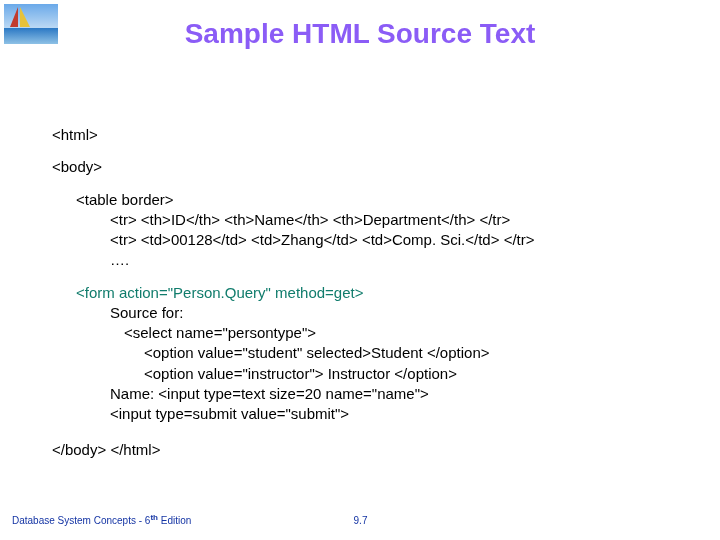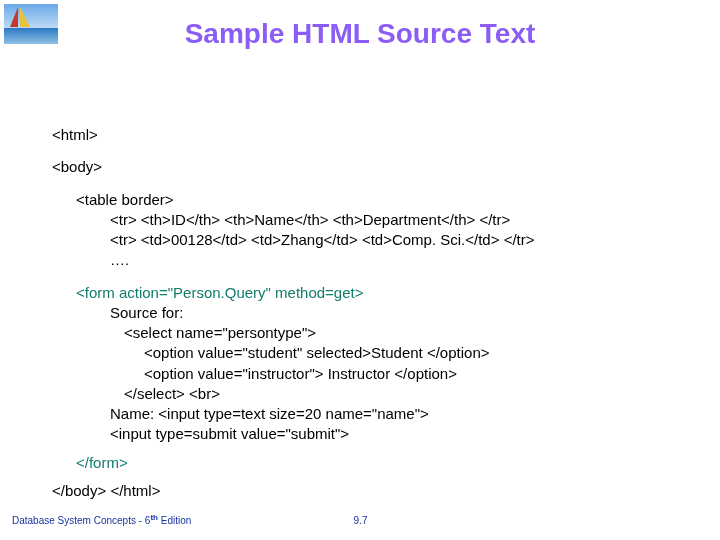--- a/index.html
+++ b/index.html
@@ -114,25 +114,23 @@
     <div class="ind1">&lt;table border&gt;</div>
     <div class="ind2">&lt;tr&gt; &lt;th&gt;ID&lt;/th&gt; &lt;th&gt;Name&lt;/th&gt; &lt;th&gt;Department&lt;/th&gt; &lt;/tr&gt;</div>
     <div class="ind2">&lt;tr&gt; &lt;td&gt;00128&lt;/td&gt; &lt;td&gt;Zhang&lt;/td&gt; &lt;td&gt;Comp. Sci.&lt;/td&gt; &lt;/tr&gt;</div>
     <div class="ind2">….</div>
     <div class="spacer-m"></div>
     <div class="ind1 teal">&lt;form action="Person.Query" method=get&gt;</div>
     <div class="ind2">Source for:</div>
     <div class="ind2" style="padding-left:72px">&lt;select name="persontype"&gt;</div>
     <div class="ind2" style="padding-left:92px">&lt;option value="student" selected&gt;Student &lt;/option&gt;</div>
     <div class="ind2" style="padding-left:92px">&lt;option value="instructor"&gt; Instructor &lt;/option&gt;</div>
-    <div class="ind2" style="padding-left:72px">&lt;/select&gt; &lt;br&gt;</div>
     <div class="ind2">Name: &lt;input type=text size=20 name="name"&gt;</div>
     <div class="ind2">&lt;input type=submit value="submit"&gt;</div>
     <div class="spacer-s"></div>
-    <div class="ind1 teal">&lt;/form&gt;</div>
     <div class="spacer-s"></div>
     <div class="ind0">&lt;/body&gt; &lt;/html&gt;</div>
   </div>
 
   <div class="footer-left">
     <span>Database System Concepts - 6</span><span class="footer-sup">th</span><span> Edition</span>
   </div>
   <div class="footer-center">9.7</div>
 </div>
 

